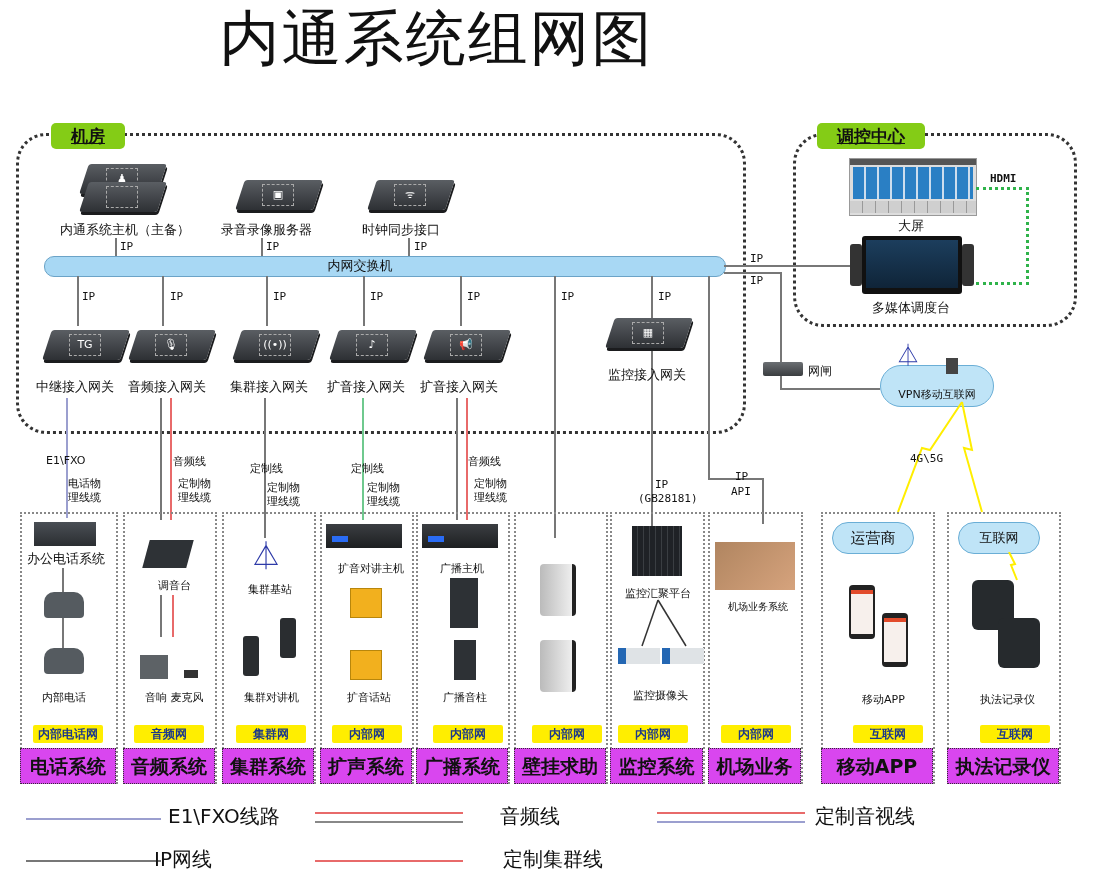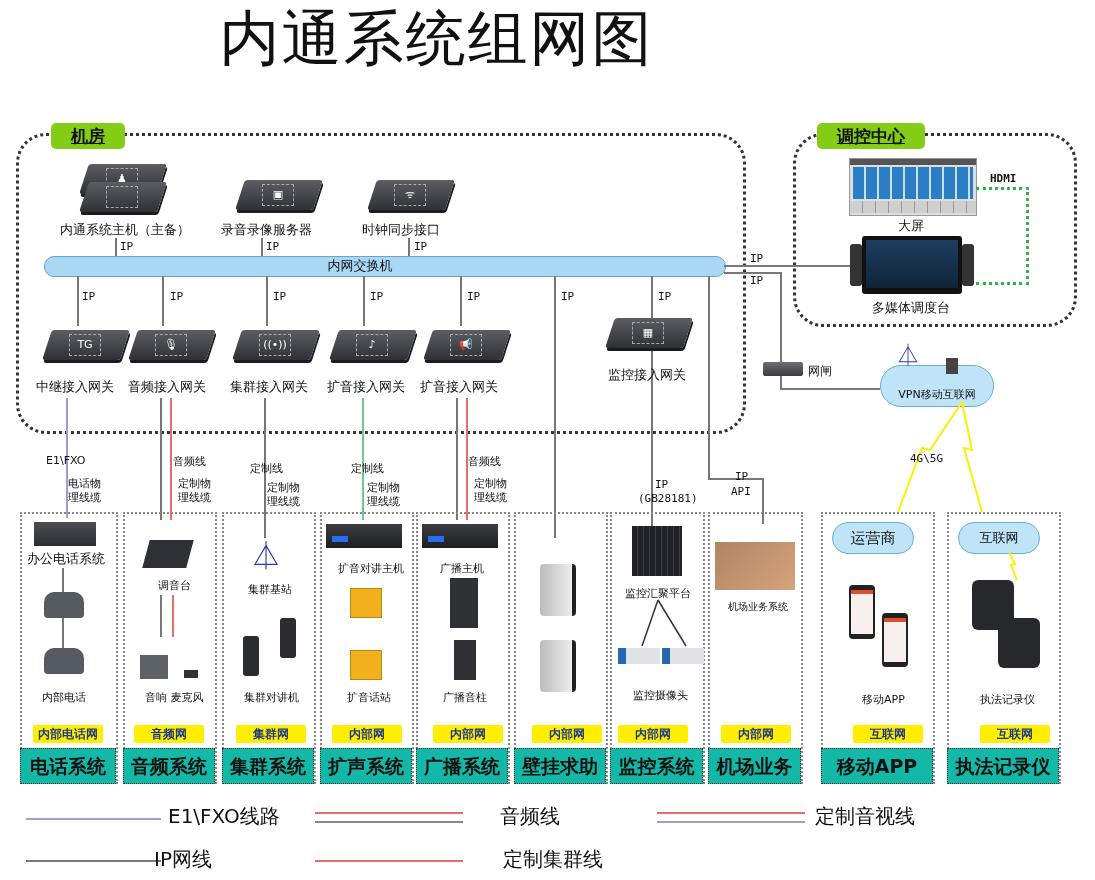--- a/index.html
+++ b/index.html
@@ -13,21 +13,21 @@
   .ip{font-size:11px;font-family:"DejaVu Sans Mono","Liberation Mono",monospace;}
   .vline{position:absolute;width:2px;background:#777;}
   .hline{position:absolute;height:2px;background:#777;}
   .bus{left:44px;top:256px;width:680px;height:19px;background:#a8d8f4;border:1px solid #6ba3c7;border-radius:10px;}
   .bus-text{left:44px;top:257px;width:632px;text-align:center;font-size:13px;}
   .dev{position:absolute;}
   .rack{width:78px;height:30px;background:linear-gradient(#5a5e63,#2d3034);border-radius:3px;transform:skewX(-18deg);box-shadow:2px 3px 0 #1b1c1e;}
   .rack .face{position:absolute;left:22px;top:4px;width:30px;height:20px;border:1px dashed #aaa;color:#fff;font-size:11px;text-align:center;line-height:20px;transform:skewX(18deg);}
   .sysbox{border:2px dotted #888;}
   .net-tag{background:#ffee00;color:#1d3a8a;font-size:12px;font-weight:bold;text-align:center;line-height:18px;border-radius:2px;}
-  .sys-title{background:#14b8a6;color:#111;font-size:19px;font-weight:bold;text-align:center;line-height:34px;border:1px dotted #333;}
+  .sys-title{background:#d946ef;color:#111;font-size:19px;font-weight:bold;text-align:center;line-height:34px;border:1px dotted #333;}
   .cloud{background:#bfe4f7;border:1.5px solid #6aaed6;border-radius:40px;text-align:center;}
   .legend-line{position:absolute;height:2px;}
   .legend-text{font-size:20px;white-space:nowrap;}
 </style>
 </head>
 <body>
 
 <div class="abs title">内通系统组网图</div>
 
 <div class="abs zone" style="left:16px;top:133px;width:724px;height:295px;"></div>

